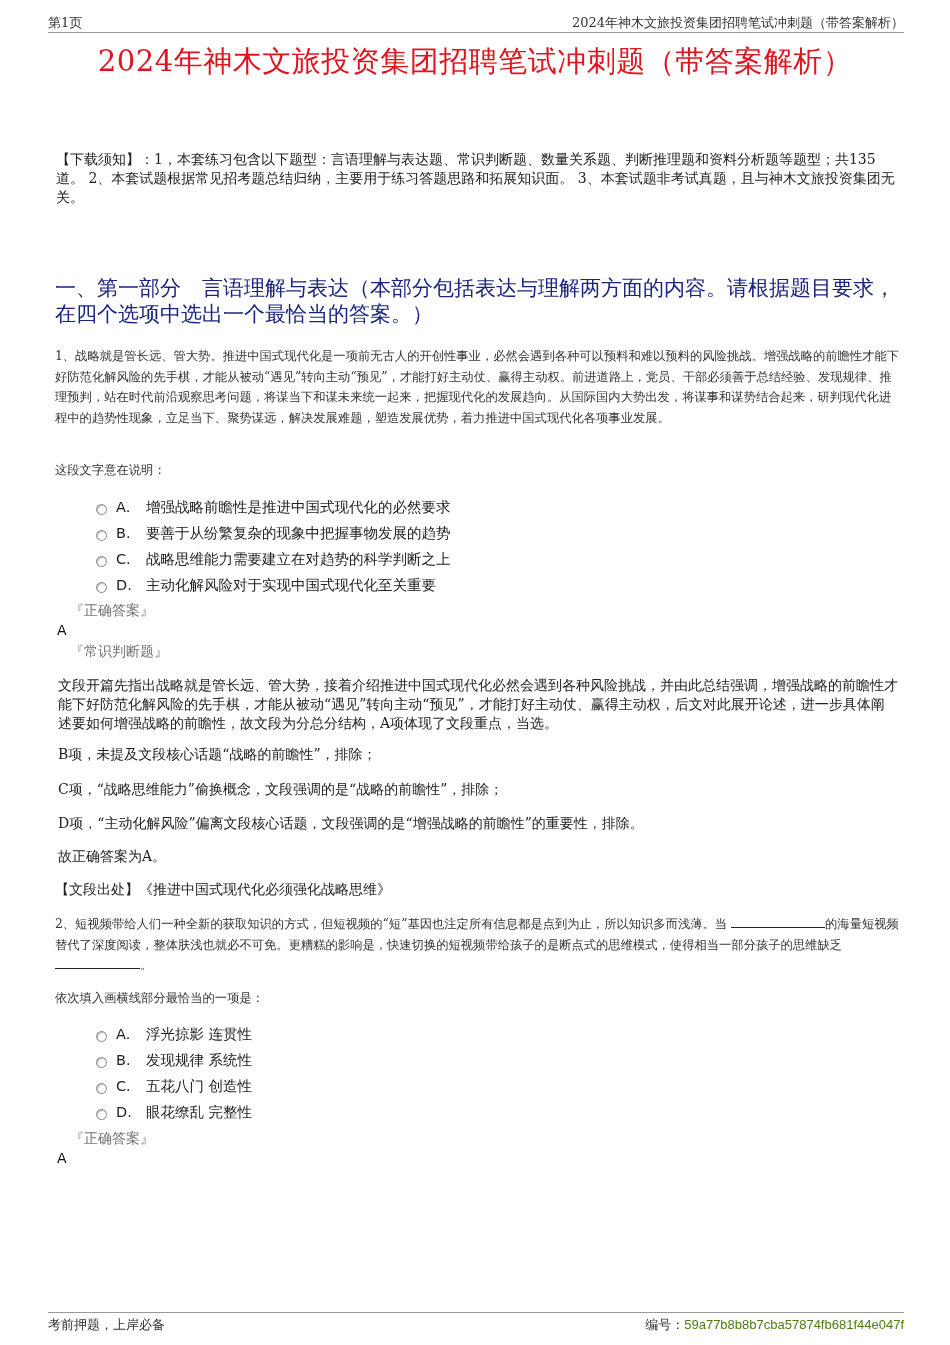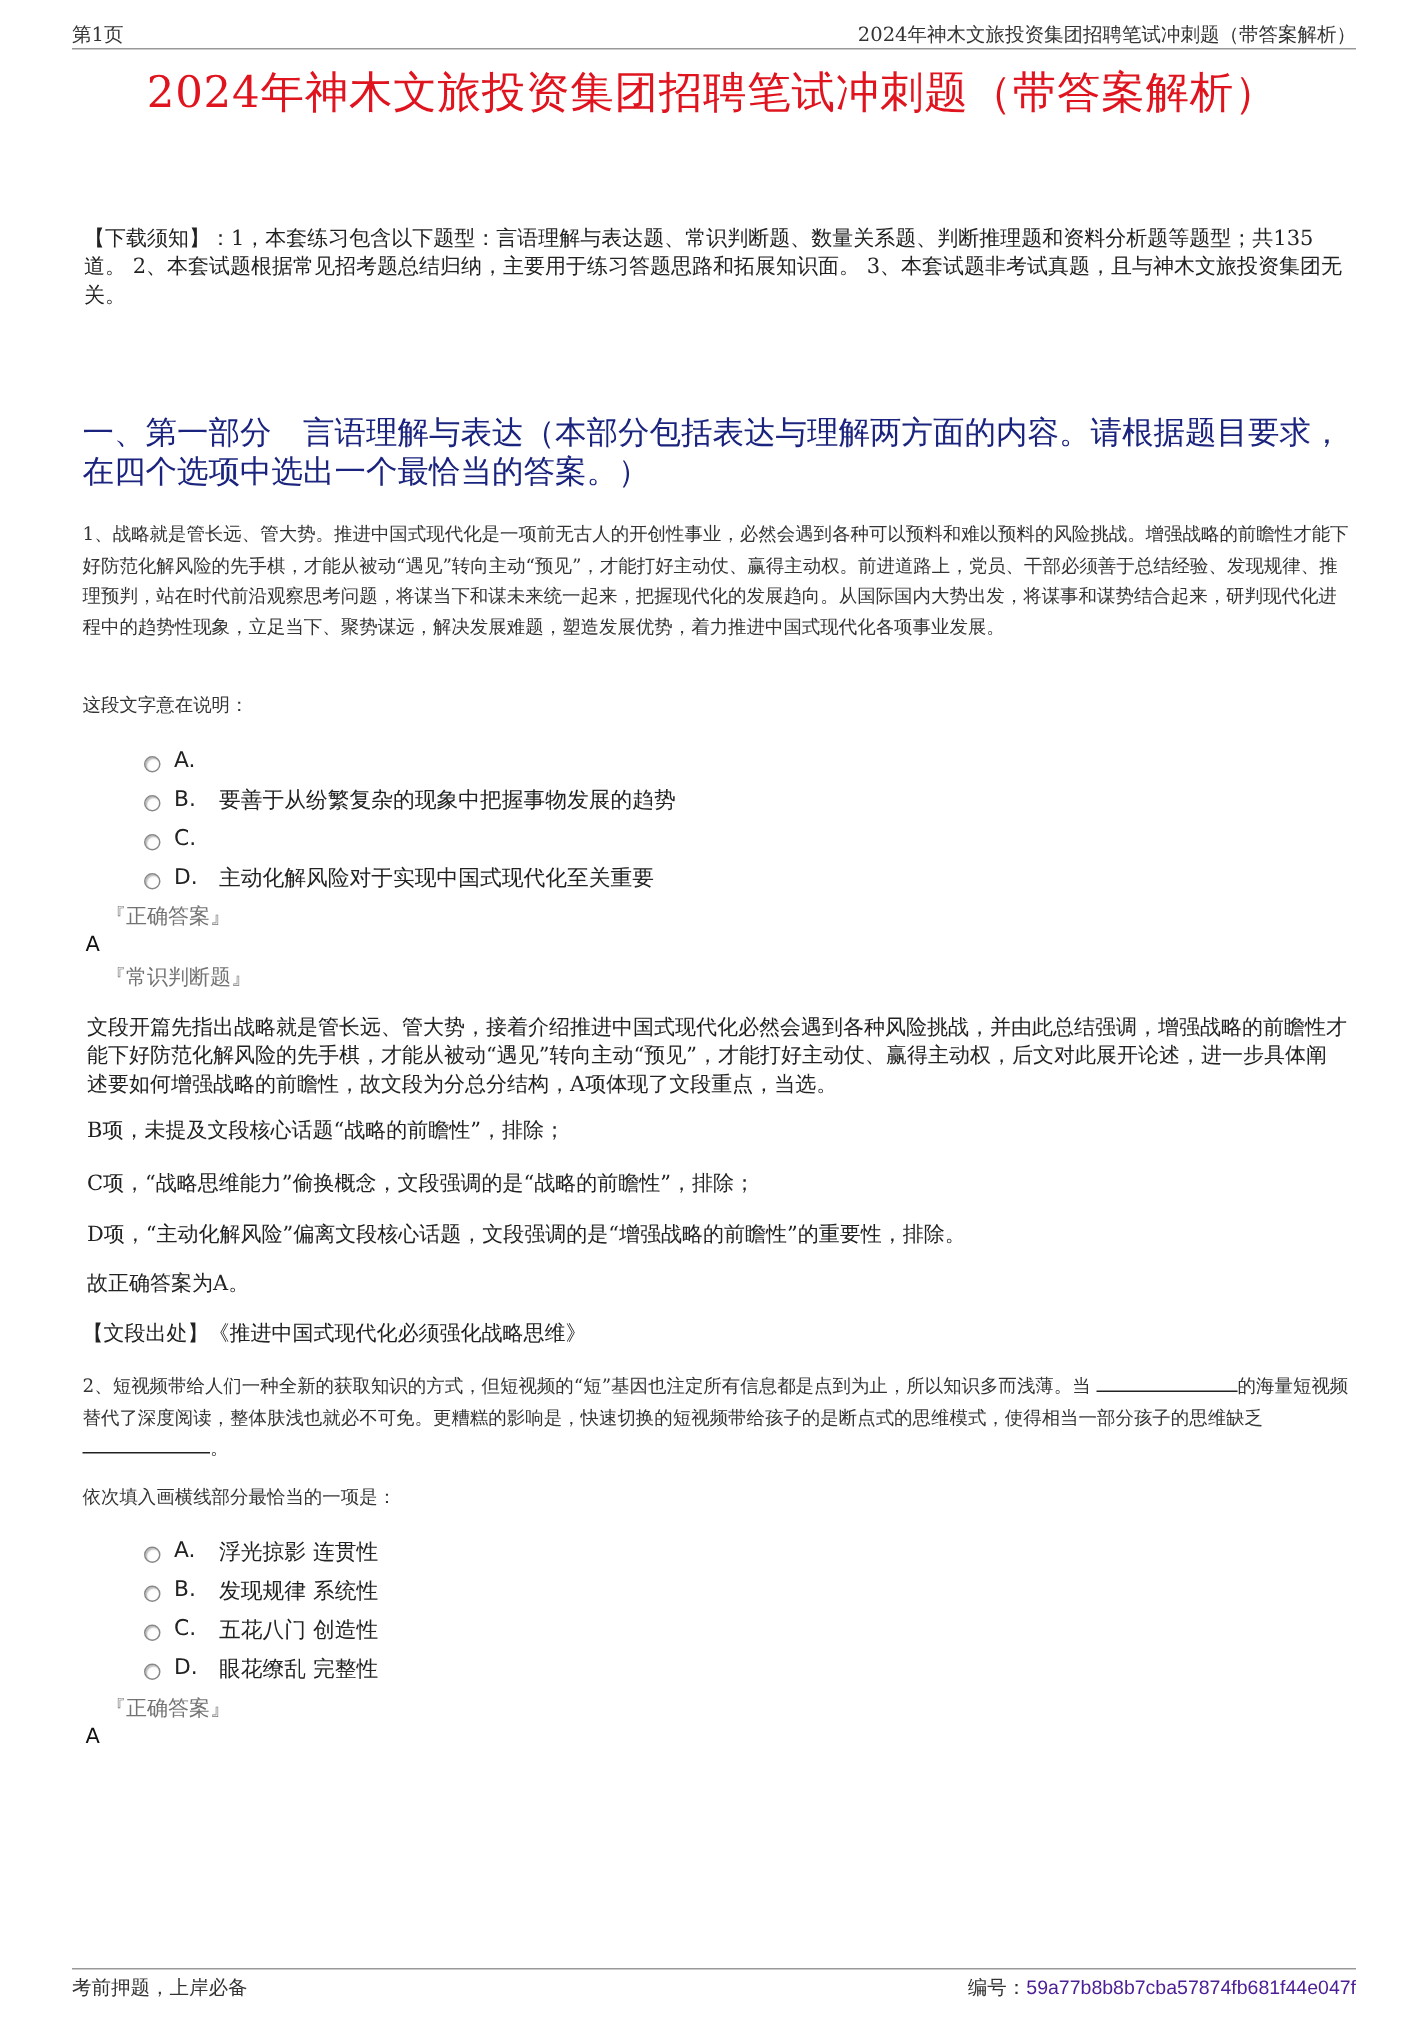--- a/index.html
+++ b/index.html
@@ -27,21 +27,21 @@
     .opt-text { font-family: "DejaVu Serif", serif; }
     .label { position: absolute; left: 70px; font-size: 14px; color: #737373; }
     .answer-letter { position: absolute; left: 57px; font-size: 14px; color: #111;
                      font-family: "DejaVu Sans", sans-serif; }
     .analysis { position: absolute; left: 58px; width: 840px; font-size: 14px; line-height: 19px; color: #222; }
     .blank { display: inline-block; border-bottom: 1px solid #222; height: 12px; vertical-align: baseline; }
     .page-footer { position: absolute; left: 48px; right: 46px; top: 1312px; border-top: 1px solid #999;
                    padding-top: 12px; font-size: 13px; color: #333; height: 18px; }
     .page-footer .left { position: absolute; left: 0; top: 3px; }
     .page-footer .right { position: absolute; right: 0; top: 3px; }
-    .code { font-family: "Liberation Sans", sans-serif; color: #4c1d95; }
+    .code { font-family: "Liberation Sans", sans-serif; color: #4d7c0f; }
   </style>
 </head>
 <body>
 
 <div class="page-header">
   <span class="left">第1页</span>
   <span class="right">2024年神木文旅投资集团招聘笔试冲刺题（带答案解析）</span>
 </div>
 
 <div class="doc-title">2024年神木文旅投资集团招聘笔试冲刺题（带答案解析）</div>
@@ -50,29 +50,31 @@
 
 <div class="section-heading">一、第一部分　言语理解与表达（本部分包括表达与理解两方面的内容。请根据题目要求，在四个选项中选出一个最恰当的答案。）</div>
 
 <div class="q-stem" style="top:346px;">1、战略就是管长远、管大势。推进中国式现代化是一项前无古人的开创性事业，必然会遇到各种可以预料和难以预料的风险挑战。增强战略的前瞻性才能下好防范化解风险的先手棋，才能从被动“遇见”转向主动“预见”，才能打好主动仗、赢得主动权。前进道路上，党员、干部必须善于总结经验、发现规律、推理预判，站在时代前沿观察思考问题，将谋当下和谋未来统一起来，把握现代化的发展趋向。从国际国内大势出发，将谋事和谋势结合起来，研判现代化进程中的趋势性现象，立足当下、聚势谋远，解决发展难题，塑造发展优势，着力推进中国式现代化各项事业发展。</div>
 <div class="q-prompt" style="top:462px;">这段文字意在说明：</div>
 
 <div class="options" style="top:494px;">
   <div class="option">
     <span class="radio"></span>
     <span class="opt-letter">A.</span>
+    <span class="opt-text">增强战略前瞻性是推进中国式现代化的必然要求</span>
   </div>
   <div class="option">
     <span class="radio"></span>
     <span class="opt-letter">B.</span>
     <span class="opt-text">要善于从纷繁复杂的现象中把握事物发展的趋势</span>
   </div>
   <div class="option">
     <span class="radio"></span>
     <span class="opt-letter">C.</span>
+    <span class="opt-text">战略思维能力需要建立在对趋势的科学判断之上</span>
   </div>
   <div class="option">
     <span class="radio"></span>
     <span class="opt-letter">D.</span>
     <span class="opt-text">主动化解风险对于实现中国式现代化至关重要</span>
   </div>
 </div>
 
 <div class="label" style="top:602px;">『正确答案』</div>
 <div class="answer-letter" style="top:622px;">A</div>

